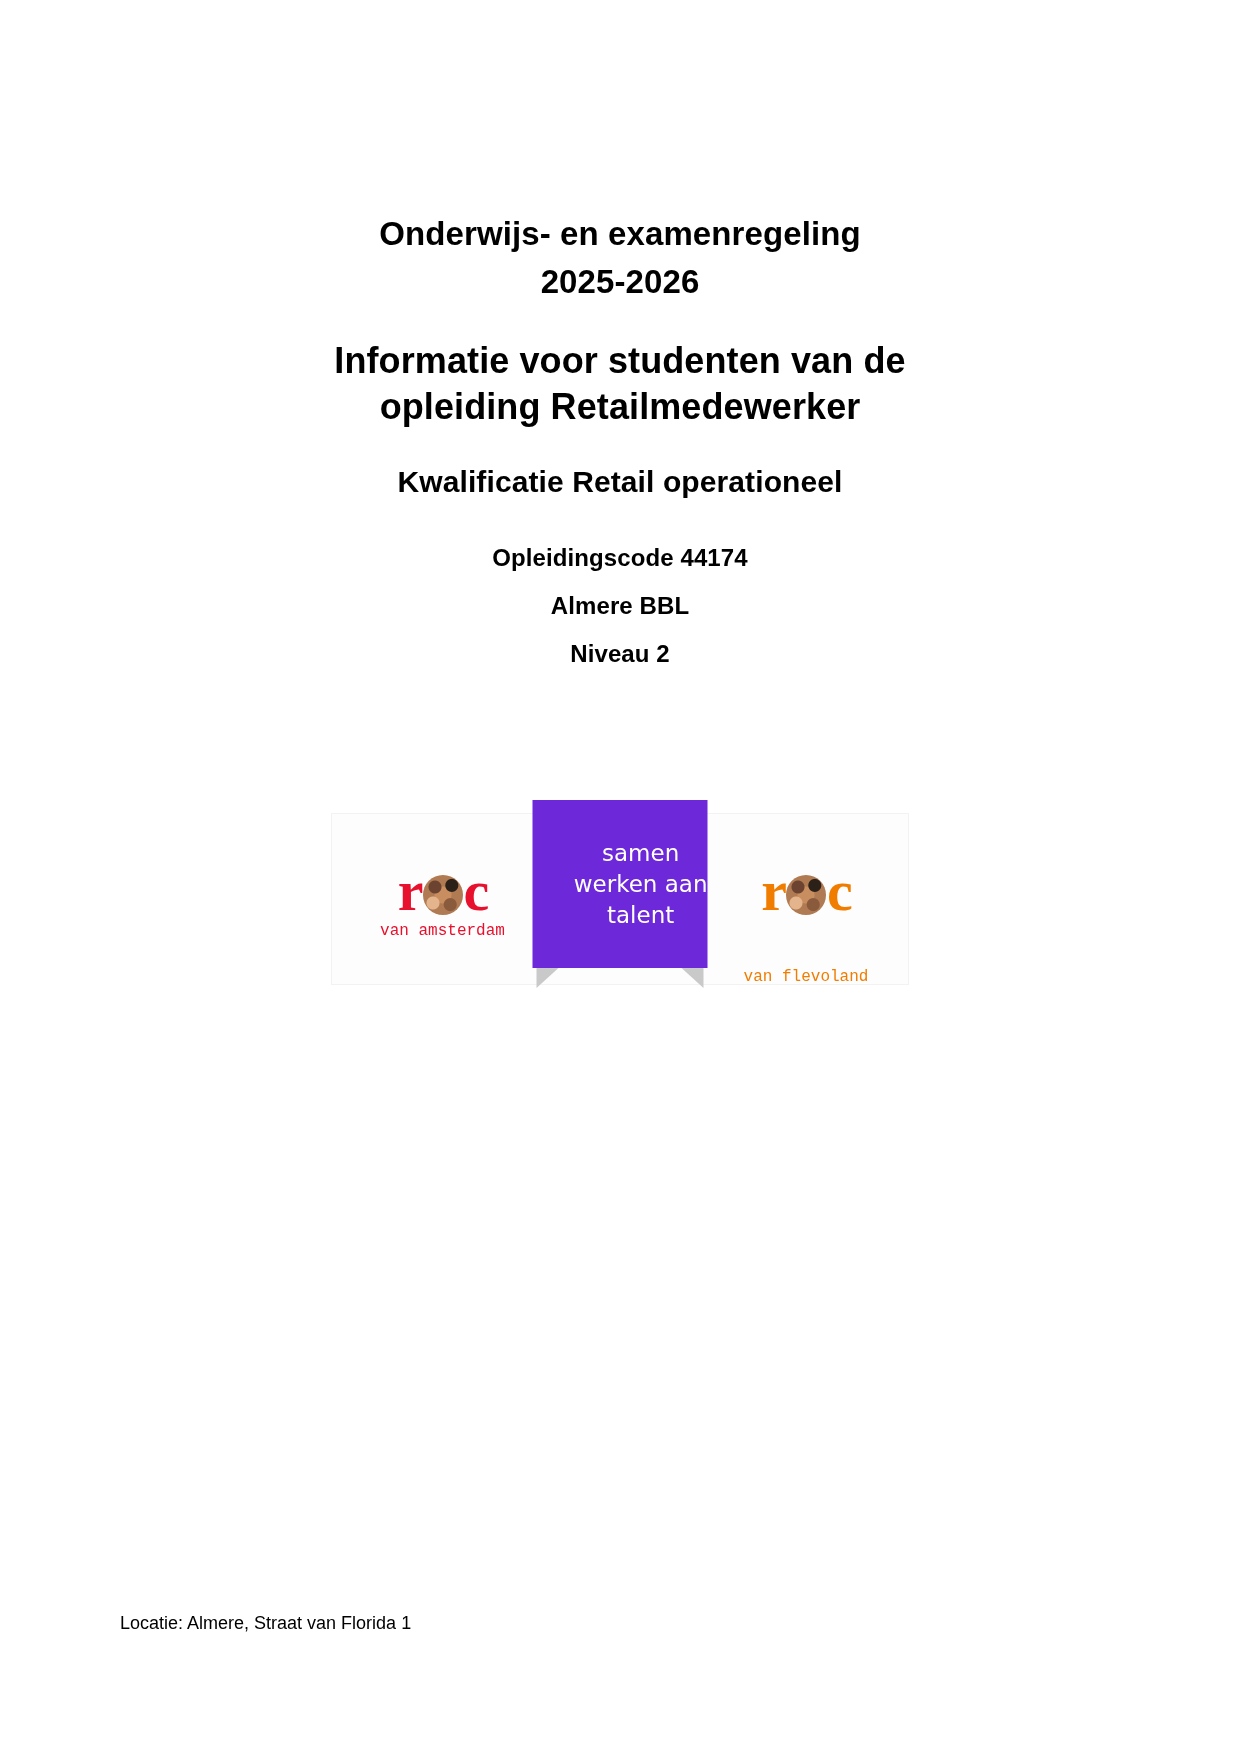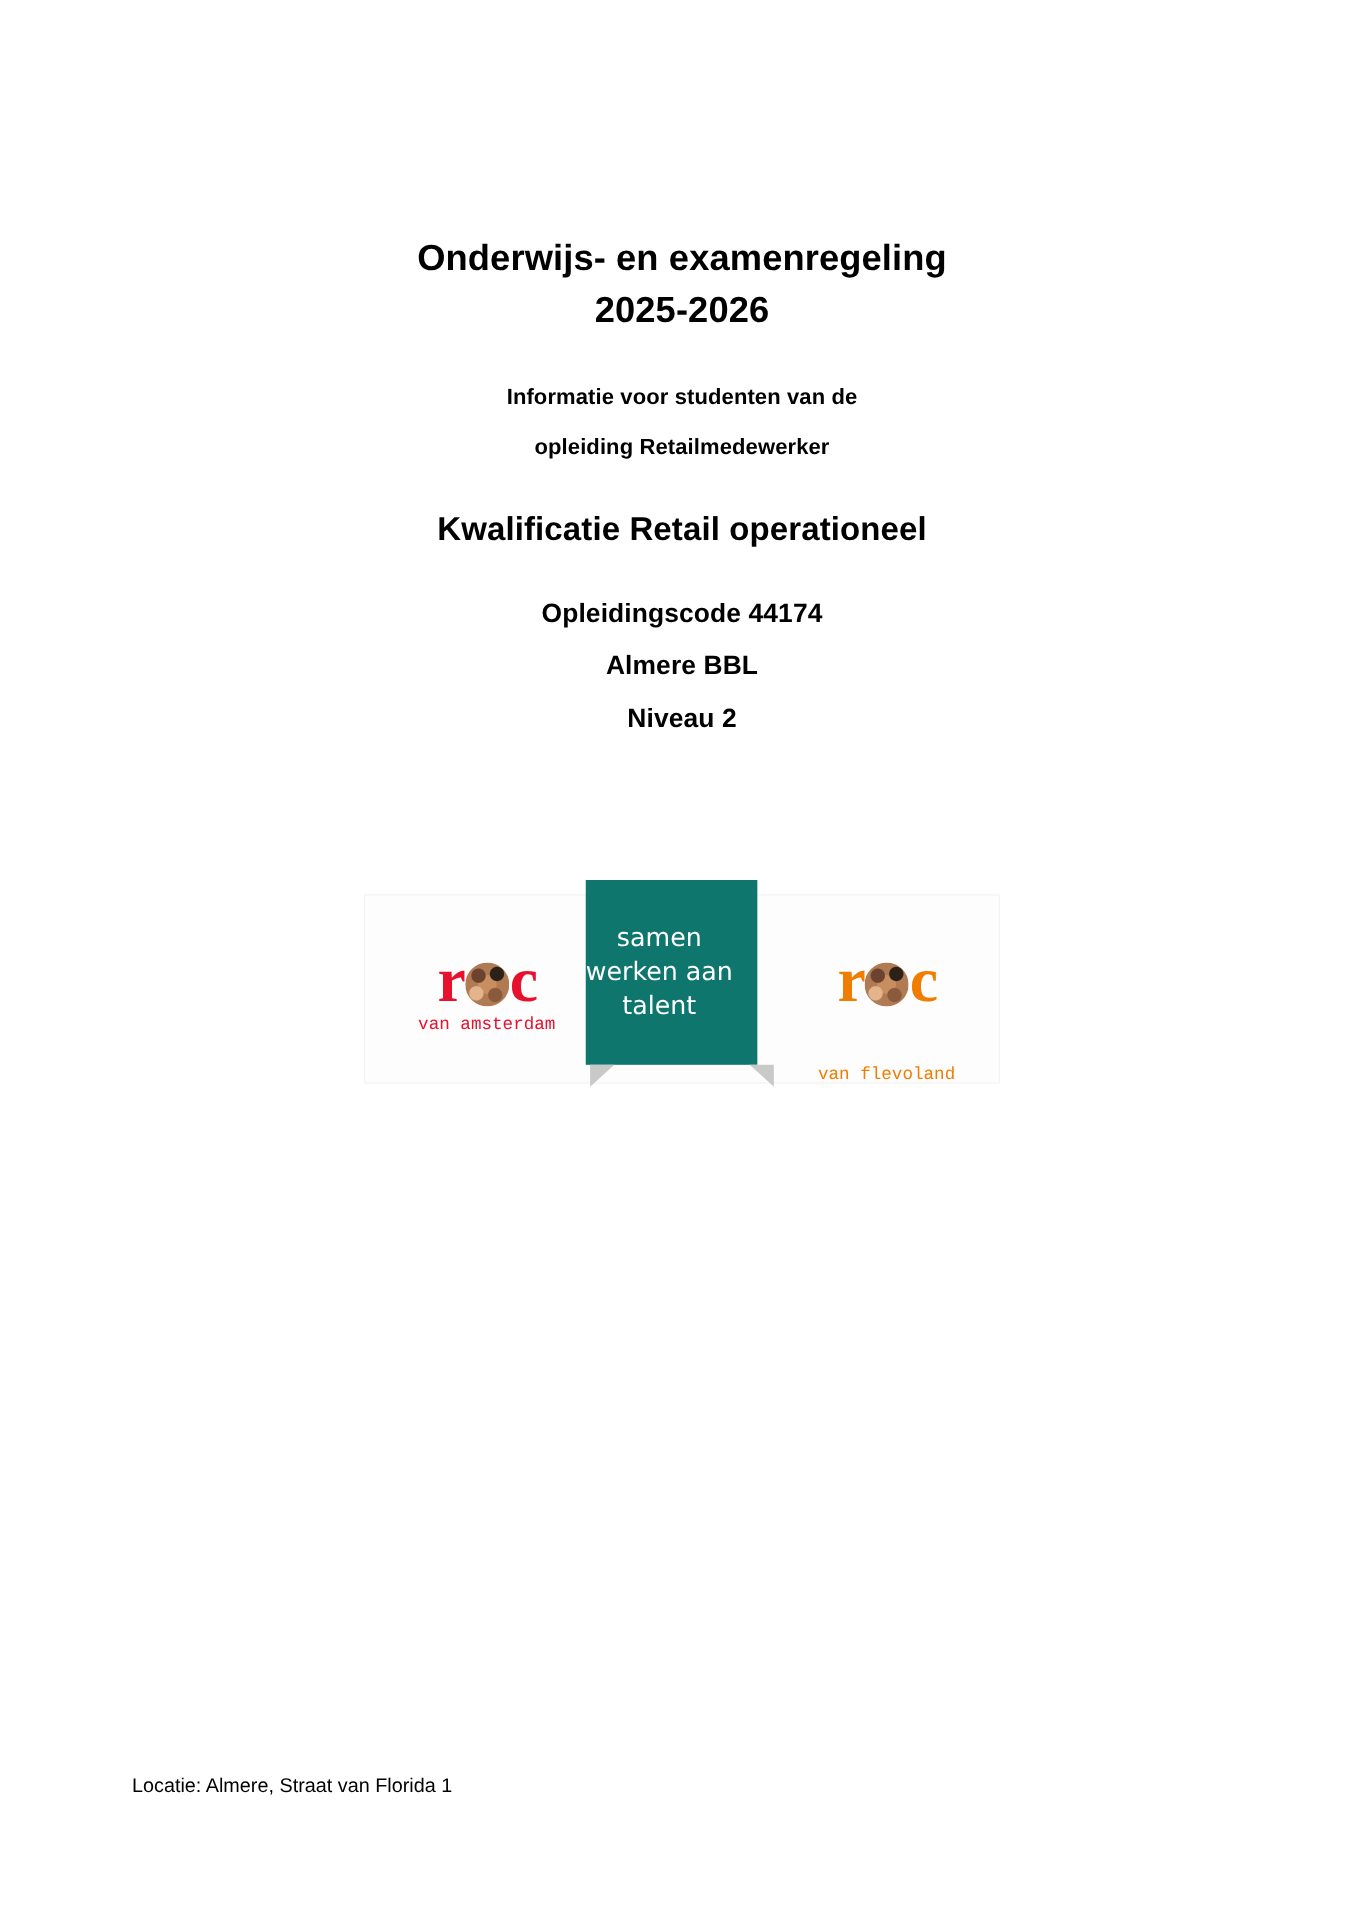--- a/index.html
+++ b/index.html
@@ -32,21 +32,21 @@
   .t-line {
     font-weight: bold;
     color: #000;
     letter-spacing: 0.1px;
   }
   .t-h1 {
     font-size: 33px;
     line-height: 48px;
   }
   .t-h2 {
-    font-size: 20px;
+    font-size: 36px;
     line-height: 46px;
   }
   .t-h3 {
     font-size: 30px;
     line-height: 44px;
   }
   .t-h4 {
     font-size: 24px;
     line-height: 48px;
   }
@@ -128,27 +128,27 @@
     left: 50%;
     transform: translateX(-50%);
     top: 0;
     width: 175px;
     height: 188px;
   }
   .talent-box {
     position: absolute;
     left: 0;
     top: 0;
-    width: 156px;
+    width: 175px;
     height: 168px;
-    background: #0f766e;
+    background: #6d28d9;
     box-sizing: border-box;
     display: flex;
     align-items: center;
-    justify-content: flex-start;
+    justify-content: flex-end;
   }
   .talent-text {
     font-family: "DejaVu Sans", sans-serif;
     color: #ffffff;
     font-size: 23px;
     line-height: 31px;
     text-align: center;
     font-weight: 400;
   }
   .tail-l, .tail-r {

